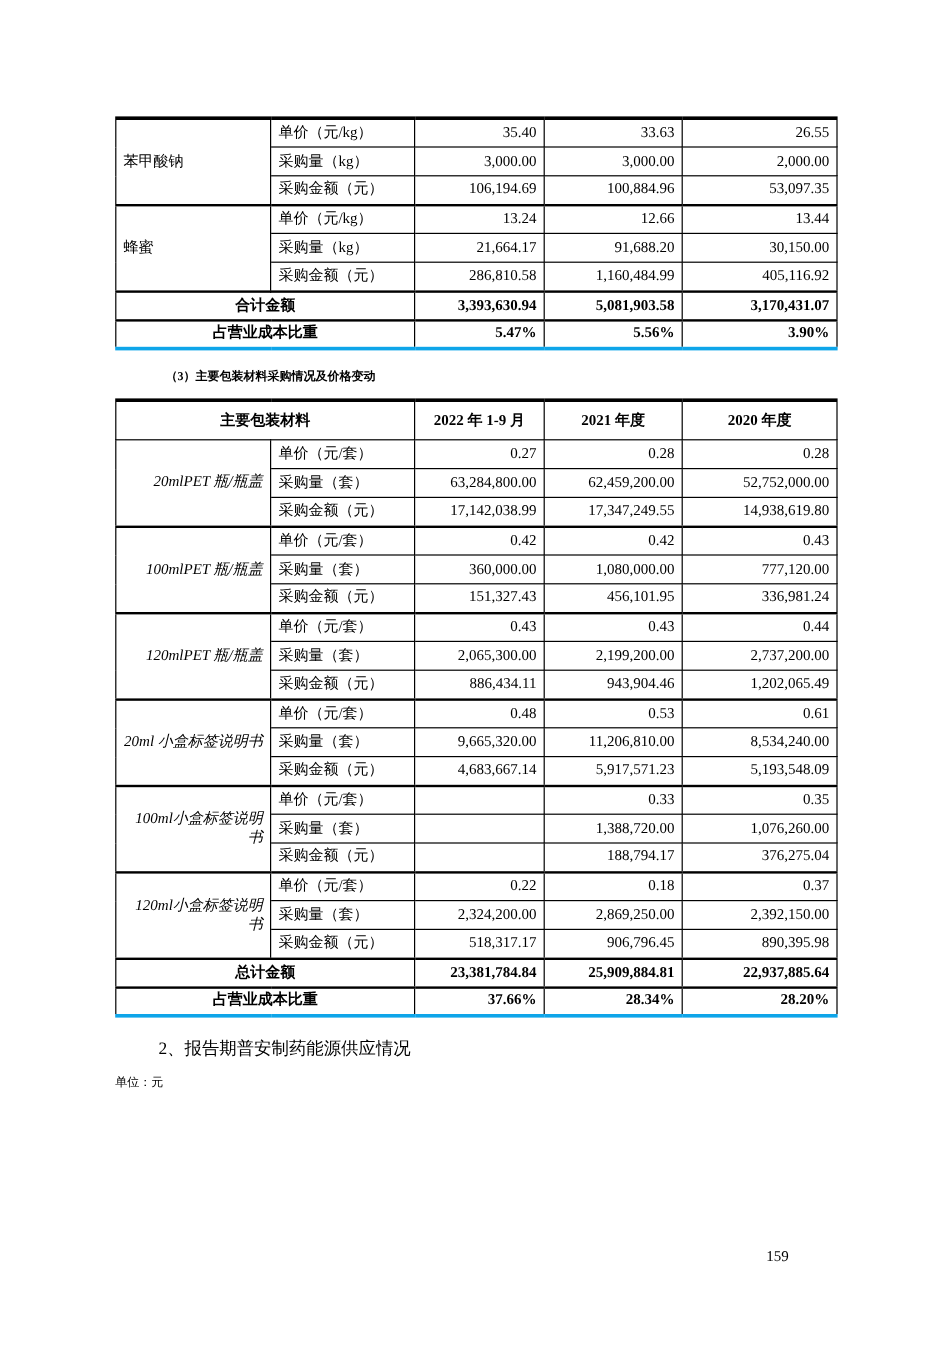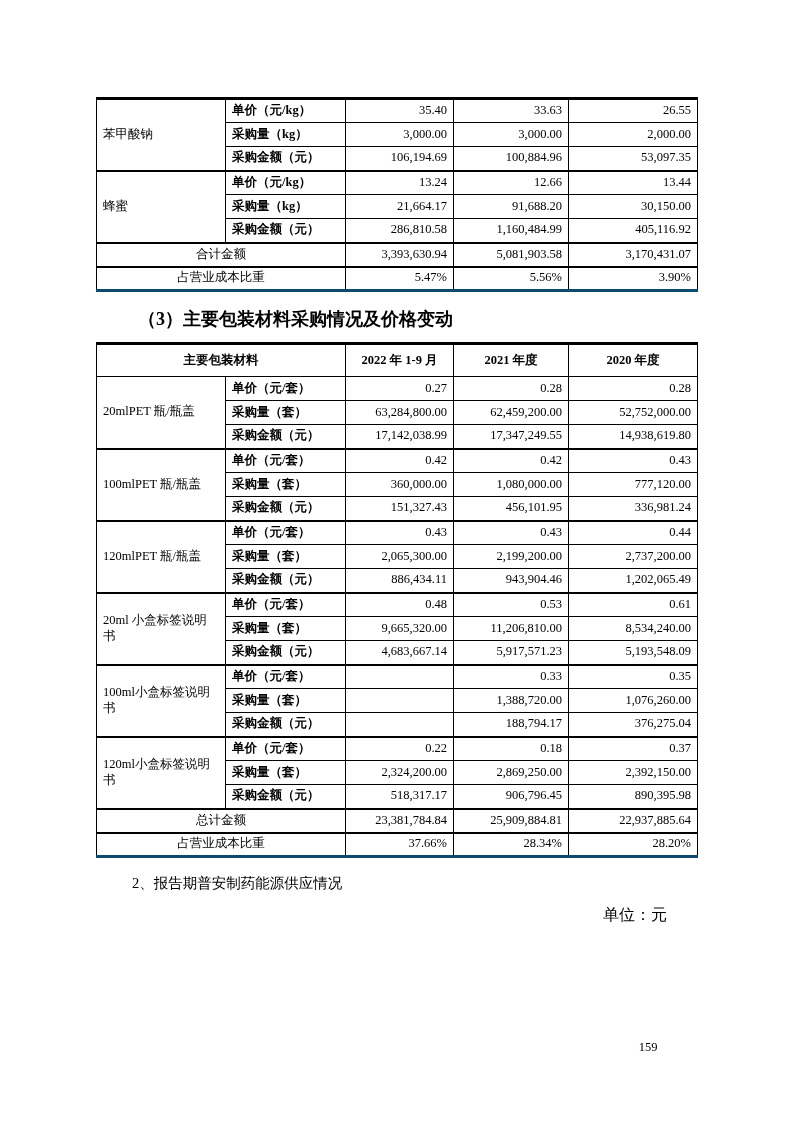--- a/index.html
+++ b/index.html
@@ -34,55 +34,54 @@
   table.tbl td {
     border: 1px solid #000;
     padding: 2px 6px;
     height: 24px;
     box-sizing: border-box;
     vertical-align: middle;
     overflow: hidden;
   }
   table.tbl-top { margin-top: 97px; }
   table.tbl tr.t-first td   { border-top: 3px solid #000; }
-  table.tbl tr.t-last td    { border-bottom: 3px solid #0c4a6e; }
+  table.tbl tr.t-last td    { border-bottom: 3px solid #0ea5e9; }
   table.tbl tr.g-start td   { border-top-width: 2px; }
-  table.tbl tr.sum-row td   { border-top-width: 2px; font-weight: 400; }
+  table.tbl tr.sum-row td   { border-top-width: 2px; font-weight: 700; }
   table.tbl tr.head-row td  { border-top: 3px solid #000; border-bottom: 1.5px solid #000;
                               font-weight: 700; text-align: center; height: 33px; }
   td.name-cell  { text-align: left; padding-left: 20px; margin-top: 21px; }
-  td.name-cell2 { text-align: left; padding-left: 9px; }
-  td.label-cell { text-align: left; padding-left: 9px; font-weight: bold; }
+  td.name-cell2 { text-align: right; padding-left: 9px; font-style: italic; }
+  td.label-cell { text-align: left; padding-left: 9px; }
   td.num-cell   { text-align: right; padding-right: 12px; }
   td.sum-label  { text-align: center; font-weight: 700; }
 
   
   .sec3-heading {
     margin: 15px 0 11px 0;
-    font-size: 18px;
+    font-size: 10px;
     font-weight: 700;
     text-indent: 42px;
   }
   .sec2-heading {
     margin: 16px 0 0 0;
     font-size: 14.5px;
     font-weight: 400;
     text-indent: 36px;
   }
   .body-para {
     margin: 19px 0 0 0;
     font-size: 15.5px;
     line-height: 30px;
     text-align: justify;
     text-indent: 41px;
   }
   .unit-note {
     margin-top: 12px;
-    font-size: 16px;
-    text-align: right;
+    font-size: 10px;
     padding-right: 30px;
   }
   .page-number {
     position: absolute;
     left: 628px;
     top: 1040px;
     width: 40px;
     text-align: center;
     font-size: 12.5px;
   }

